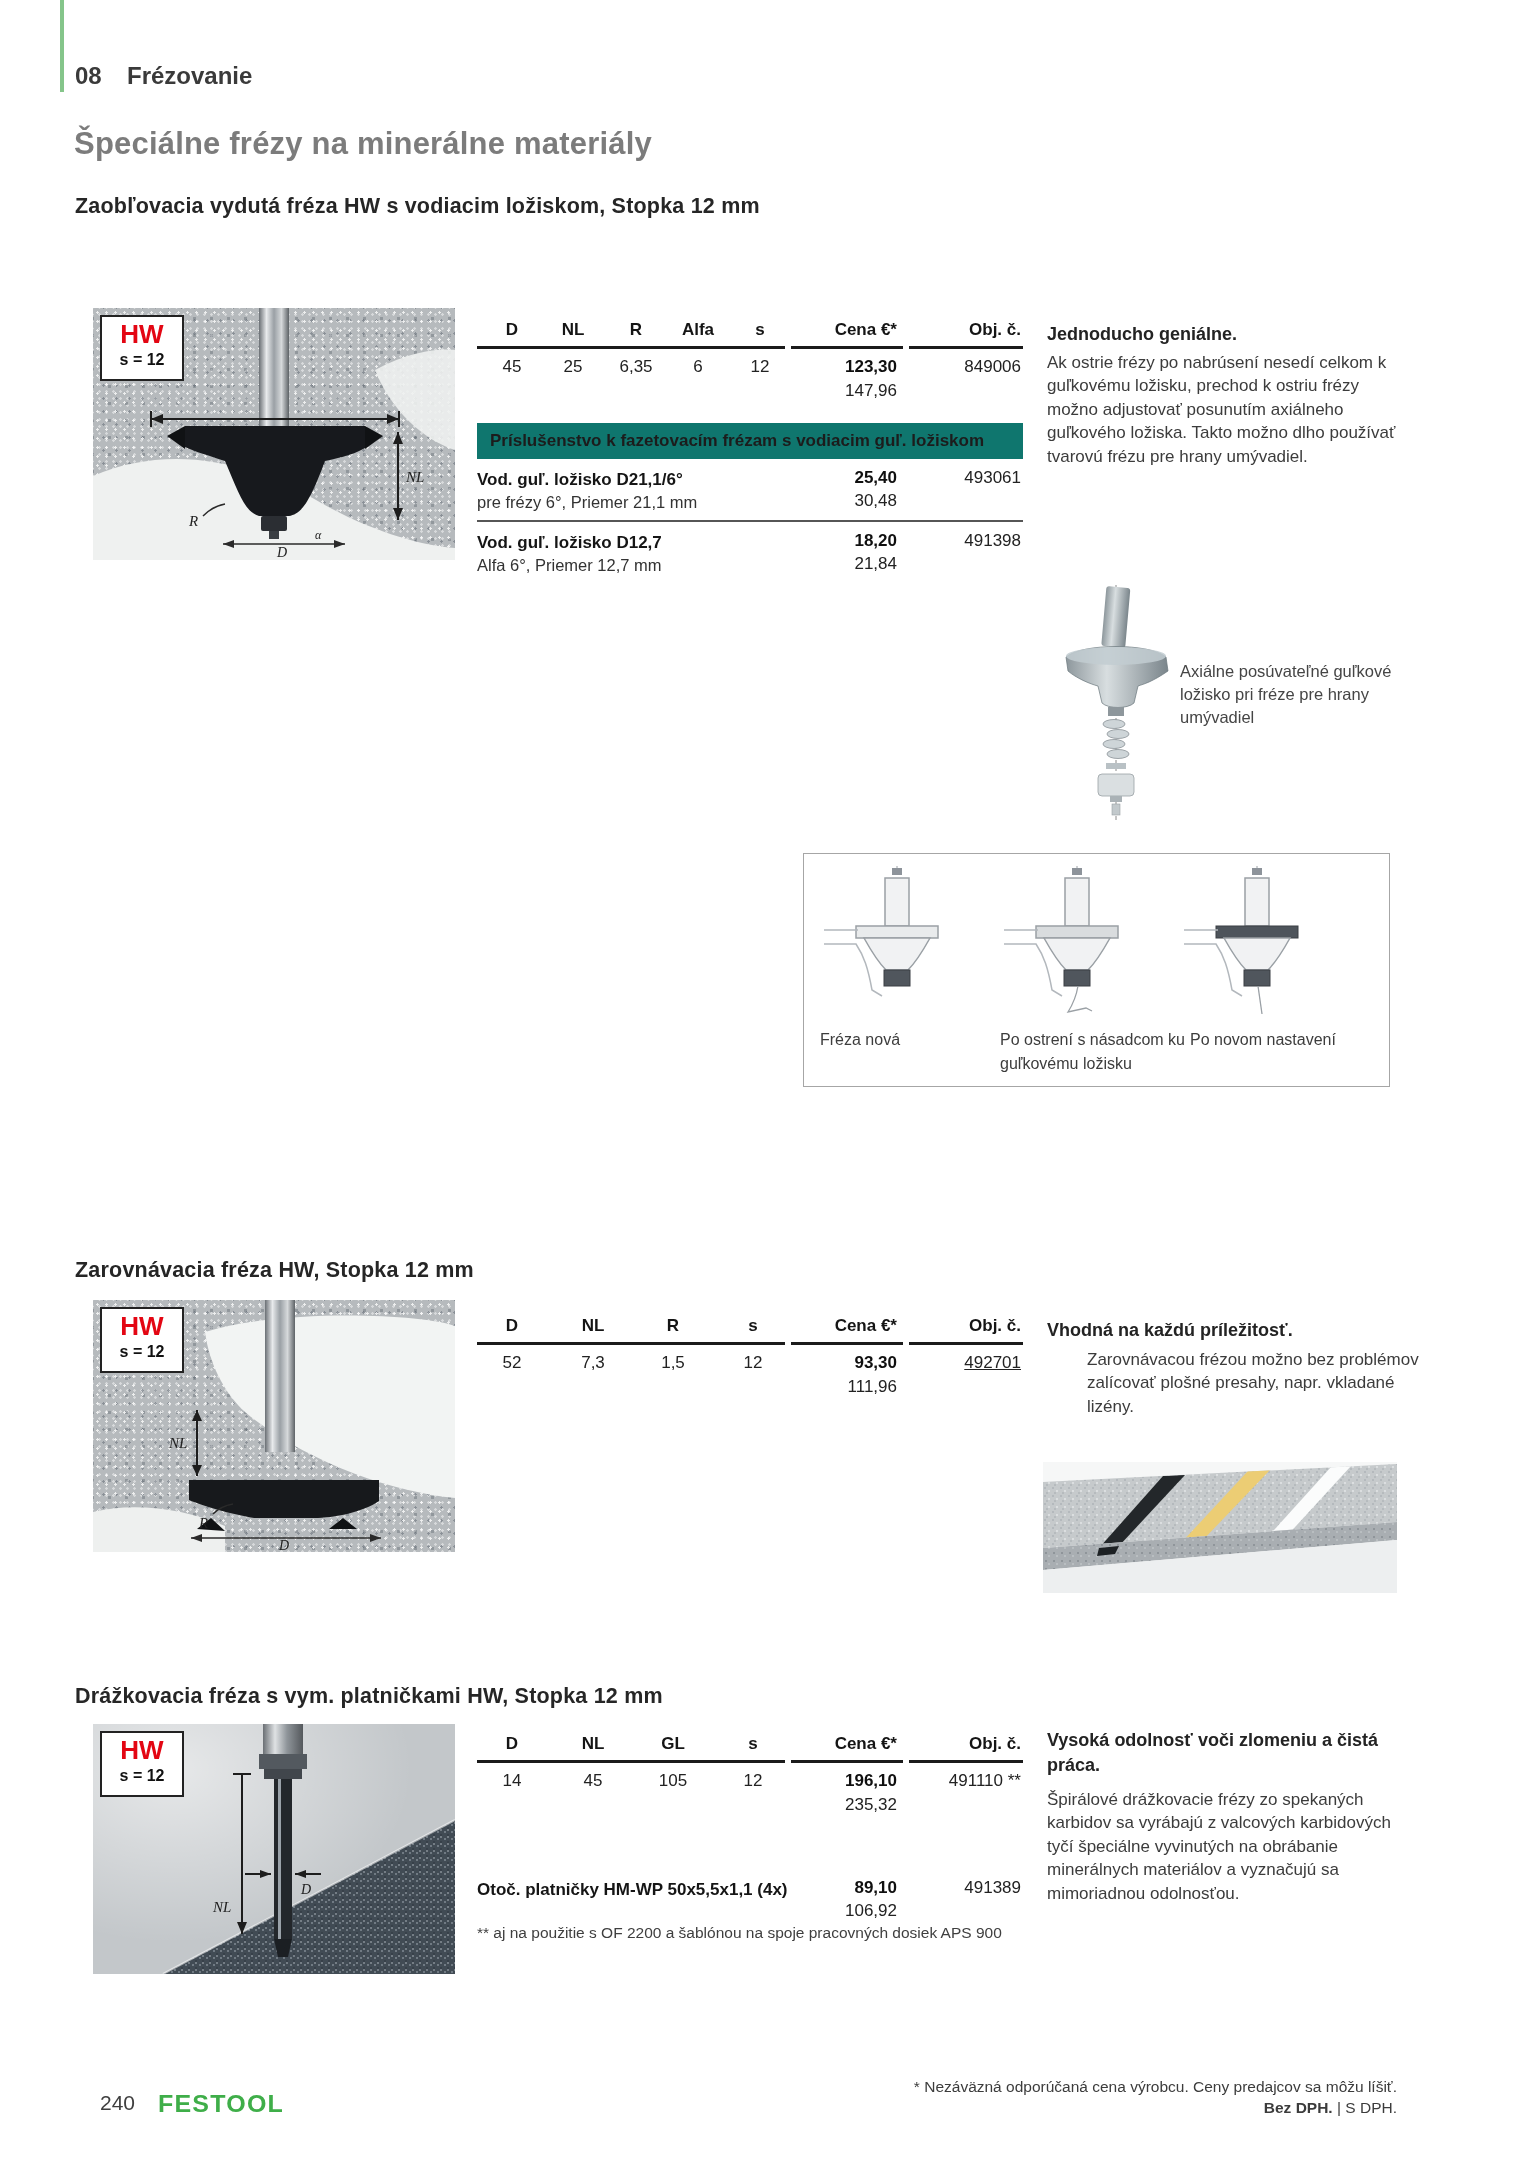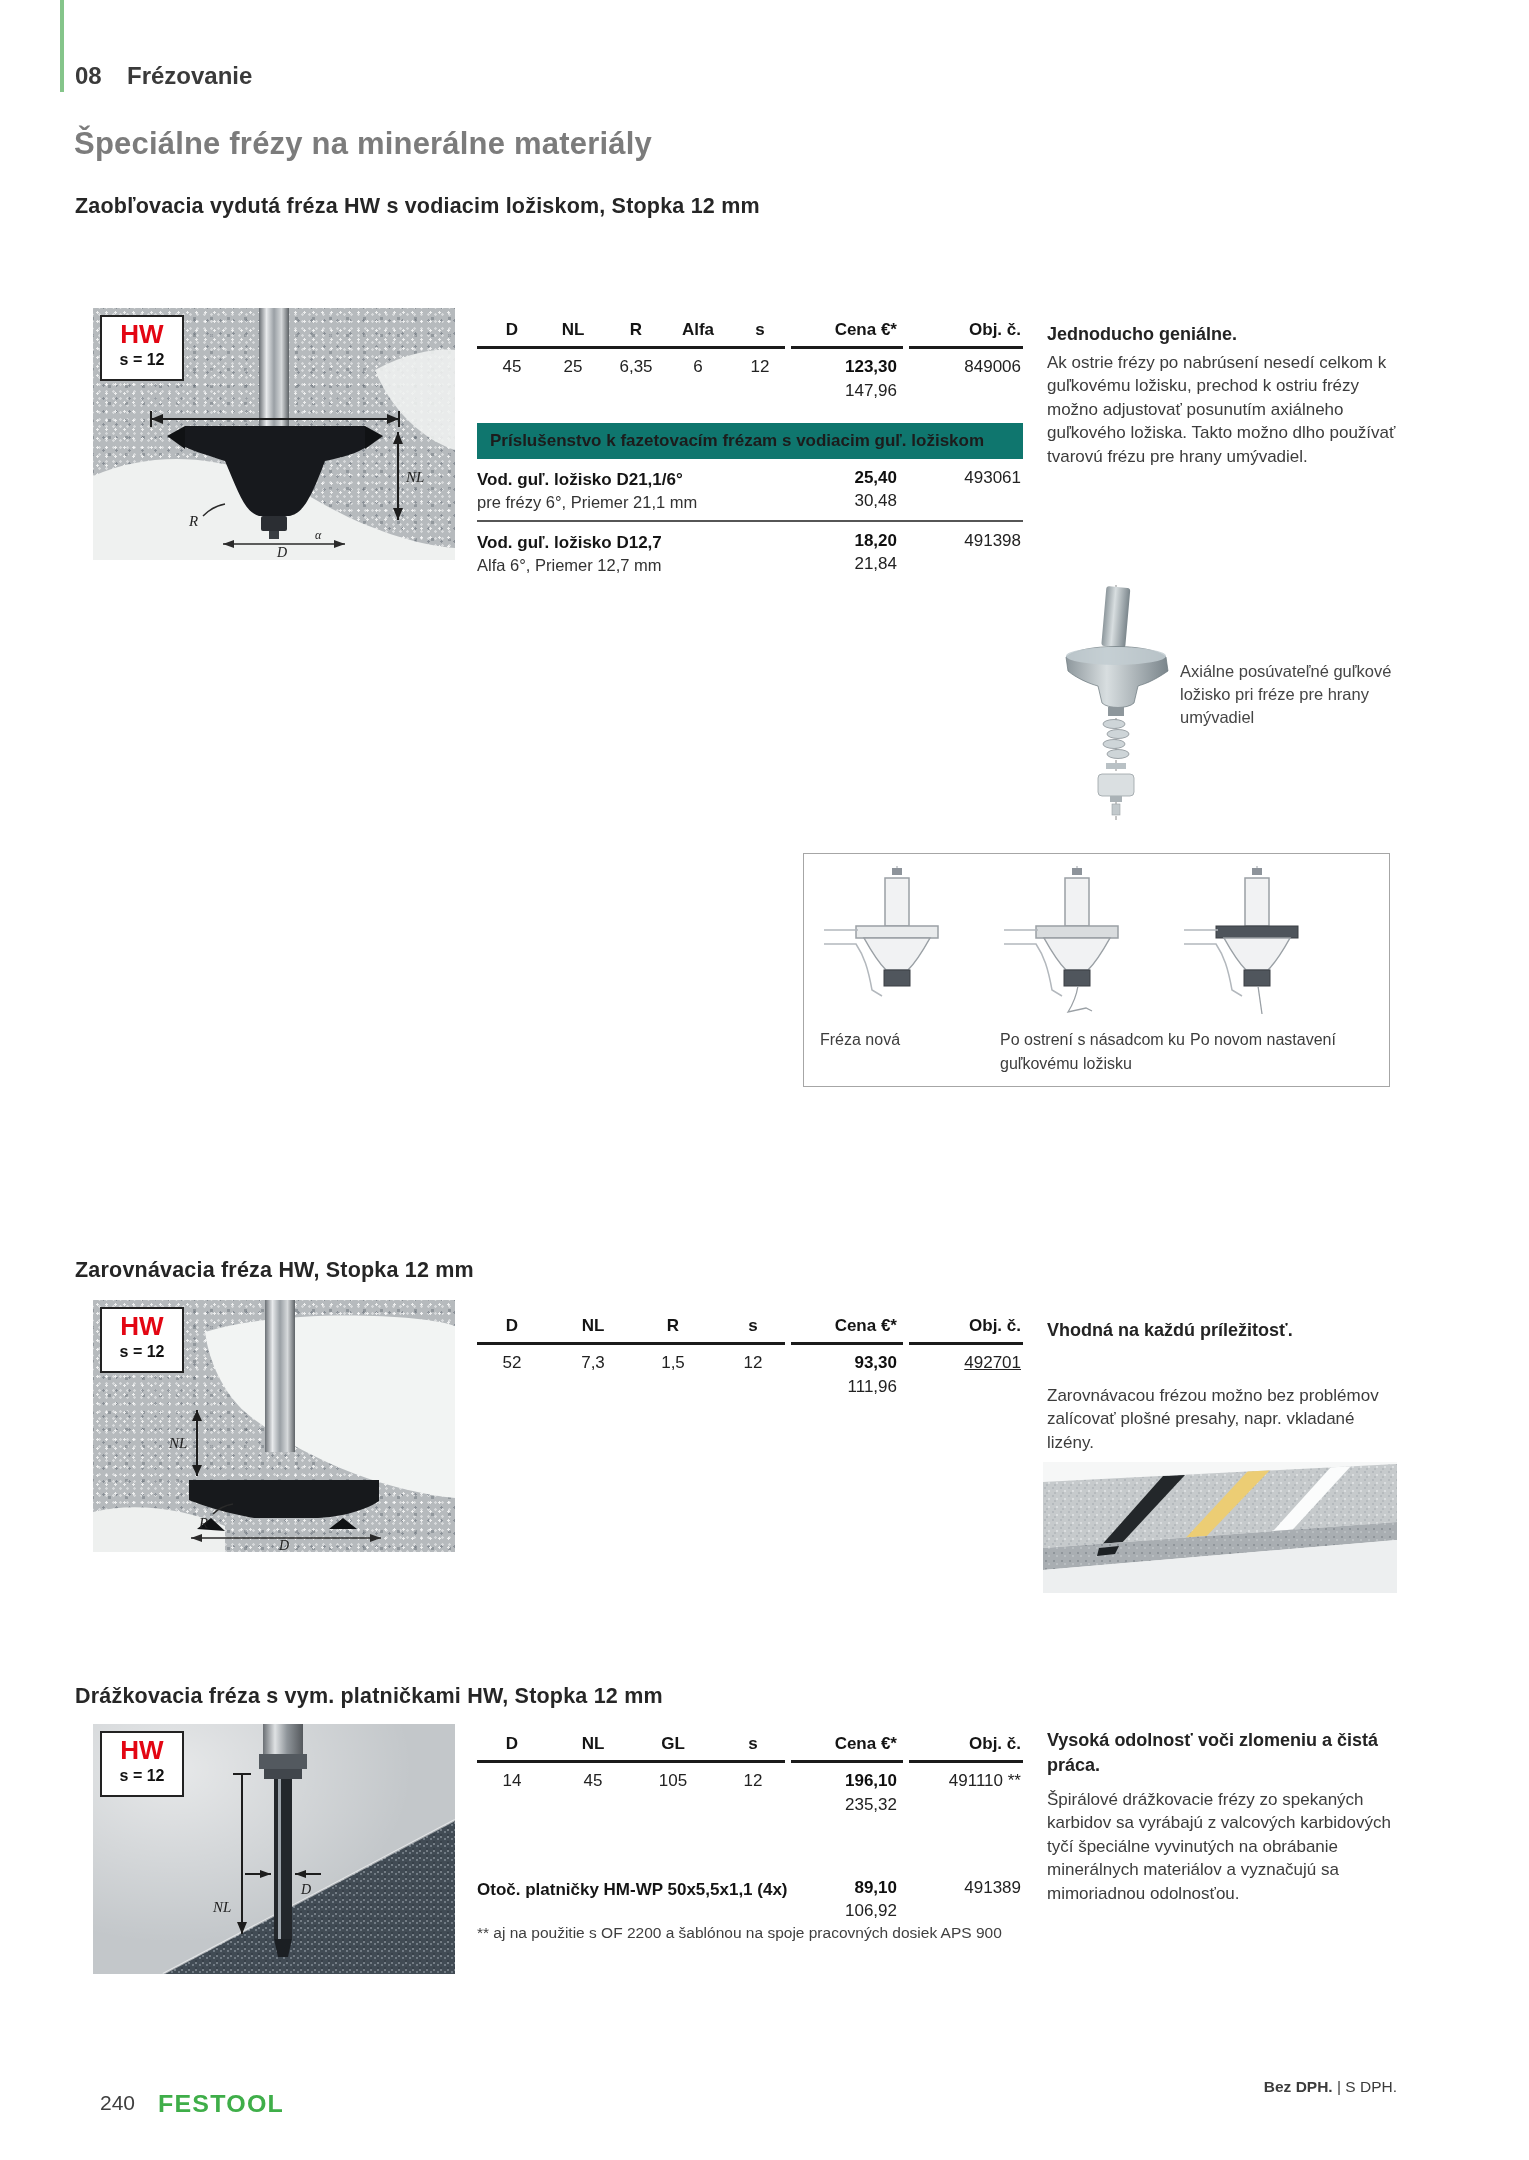--- a/index.html
+++ b/index.html
@@ -251,21 +251,21 @@
     <span class="td ctr" style="left:35px;top:37px;">52</span>
     <span class="td ctr" style="left:116px;top:37px;">7,3</span>
     <span class="td ctr" style="left:196px;top:37px;">1,5</span>
     <span class="td ctr" style="left:276px;top:37px;">12</span>
     <span class="td price1" style="right:126px;top:37px;">93,30</span>
     <span class="td" style="right:126px;top:61px;">111,96</span>
     <span class="td" style="right:2px;top:37px;text-decoration:underline;">492701</span>
   </div>
 
   <div class="abs info-t" style="left:1047px;top:1318px;width:350px;">Vhodná na každú príležitosť.</div>
-  <div class="abs info-p" style="left:1047px;top:1348px;width:345px;margin-top:36px;">Zarovnávacou frézou možno bez problémov zalícovať plošné presahy, napr. vkladané lizény.</div>
+  <div class="abs info-p" style="left:1087px;top:1348px;width:345px;">Zarovnávacou frézou možno bez problémov zalícovať plošné presahy, napr. vkladané lizény.</div>
 
   <svg class="abs" style="left:1043px;top:1462px;" width="354" height="131" viewBox="0 0 354 131">
     <defs>
       <pattern id="sp1" width="8" height="8" patternUnits="userSpaceOnUse">
         <rect width="8" height="8" fill="#c6cacc"></rect>
         <circle cx="2" cy="2" r="1" fill="#aeb4b8"></circle>
         <circle cx="6" cy="5" r=".9" fill="#e6e9ea"></circle>
         <circle cx="4" cy="7" r=".7" fill="#9aa1a6"></circle>
       </pattern>
       <pattern id="sp2" width="8" height="8" patternUnits="userSpaceOnUse">
@@ -360,16 +360,17 @@
     <span class="td" style="right:2px;top:0;">491389</span>
   </div>
   <div class="abs footnote" style="left:477px;top:1924px;width:560px;">** aj na použitie s OF 2200 a šablónou na spoje pracovných dosiek APS 900</div>
 
   <div class="abs info-t" style="left:1047px;top:1728px;width:342px;">Vysoká odolnosť voči zlomeniu a čistá práca.</div>
   <div class="abs info-p" style="left:1047px;top:1788px;width:358px;">Špirálové drážkovacie frézy zo spekaných karbidov sa vyrábajú z valcových karbidových tyčí špeciálne vyvinutých na obrábanie minerálnych materiálov a vyznačujú sa mimoriadnou odolnosťou.</div>
 
   <span class="abs pgnum" style="left:100px;top:2091px;">240</span>
   <span class="abs logo" style="left:158px;top:2089px;">FESTOOL</span>
   <div class="abs foot-r" style="right:132px;top:2076px;width:700px;">
+    <div>* Nezáväzná odporúčaná cena výrobcu. Ceny predajcov sa môžu líšiť.</div>
     <div><span style="font-weight:bold;">Bez DPH.</span><span> | S DPH.</span></div>
   </div>
 
 </div>
 
 </body></html>

